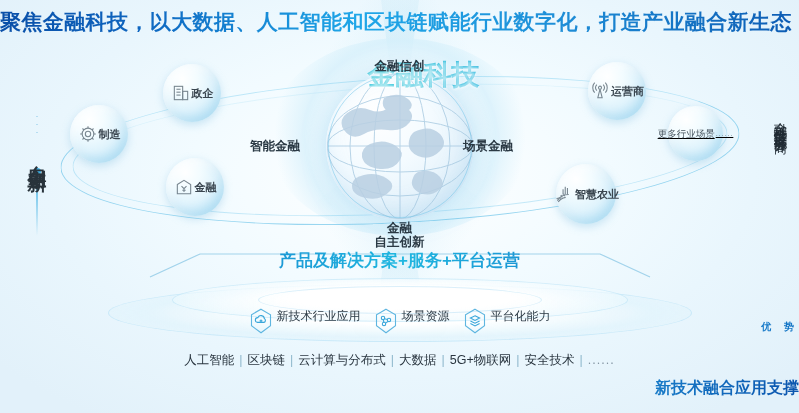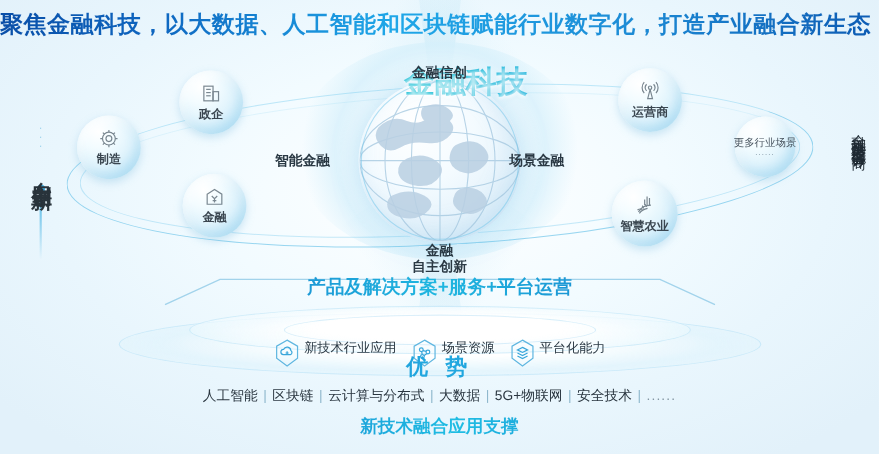--- a/index.html
+++ b/index.html
@@ -135,37 +135,37 @@
   .g-bot2  { left: 0; width: 799px; text-align: center; top: 234px; }
 
   
   .node {
     position: absolute;
     border-radius: 50%;
     background:
       radial-gradient(circle at 33% 25%, #ffffff 0%, #f3fcff 26%, #dff3fc 55%, #bfe6f8 82%, #a9dcf3 100%);
     box-shadow: 0 3px 8px rgba(120,185,220,.35), inset -3px -4px 10px rgba(130,195,230,.30), inset 3px 4px 9px rgba(255,255,255,.85);
     z-index: 12;
-    display: flex; flex-direction: column;
+    display: flex; flex-direction: row;
     align-items: center; justify-content: center;
     gap: 1px;
   }
   .node .n-icon { line-height: 0; opacity: .72; }
   .node .n-label {
     font-size: 11px; font-weight: bold; color: #3a4650;
     white-space: nowrap;
   }
   .node .n-dots { font-size: 7px; color: #6d8292; letter-spacing: 1px; line-height: 6px; }
   .node.small .n-label { font-size: 9.5px; font-weight: normal; color: #46535e; line-height: 11px; text-align: center; }
 
   #node-zhengqi  { left: 163px; top: 64px;  width: 58px; height: 58px; }
   #node-zhizao   { left: 70px;  top: 105px; width: 58px; height: 58px; }
   #node-jinrong  { left: 166px; top: 158px; width: 58px; height: 58px; }
-  #node-yunyings { left: 562px; top: 62px;  width: 58px; height: 58px; }
-  #node-more     { left: 668px; top: 106px; width: 55px; height: 55px; }
+  #node-yunyings { left: 588px; top: 62px;  width: 58px; height: 58px; }
+  #node-more     { left: 668px; top: 106px; width: 55px; height: 55px; text-decoration: underline; }
   #node-nongye   { left: 556px; top: 164px; width: 60px; height: 60px; }
 
   
   .side-left {
     position: absolute; left: 20px; top: 112px;
     width: 34px; text-align: center; z-index: 30;
   }
   .side-left .dots { color: #7fc4e6; font-size: 9px; line-height: 8px; letter-spacing: 0; }
   .side-left .dots span { display: block; }
   .side-left .vtext {
@@ -247,40 +247,40 @@
     display: flex; gap: 4px; margin-top: 20px;
   }
   .cap .hex { line-height: 0; }
   .cap .cap-label {
     font-size: 12px; color: #2c3a45; white-space: nowrap;
   }
 
   
   .advantage {
     position: absolute; left: 0; width: 799px; top: 320px;
-    text-align: center; z-index: 26;
-    font-size: 20px; font-weight: bold; letter-spacing: 5px;
+    text-align: right; z-index: 26;
+    font-size: 10px; font-weight: bold; letter-spacing: 5px;
     background: linear-gradient(90deg, #1266bd 0%, #22a9e0 50%, #1273c5 100%);
     -webkit-background-clip: text; background-clip: text;
     color: transparent; -webkit-text-fill-color: transparent;
   }
 
   
   .tech-list {
     position: absolute; left: 0; width: 799px; top: 352px;
     text-align: center; z-index: 26;
     font-size: 12.5px; color: #2a3views; color: #2a3640;
     white-space: nowrap;
   }
   .tech-list .sep { color: #8fb8cd; margin: 0 5px; }
   .tech-list .ell { color: #8496a3; letter-spacing: 1px; }
 
   .bottom-title {
     position: absolute; left: 0; width: 799px; top: 378px;
-    text-align: center; z-index: 26;
+    text-align: right; z-index: 26;
     font-size: 16px; font-weight: bold;
     background: linear-gradient(90deg, #0b55b0 0%, #1a8ad1 28%, #1fbde3 52%, #1b86cf 76%, #0b55ae 100%);
     -webkit-background-clip: text; background-clip: text;
     color: transparent; -webkit-text-fill-color: transparent;
   }
 </style>
 </head>
 <body>
 
 <div class="title-bar">

